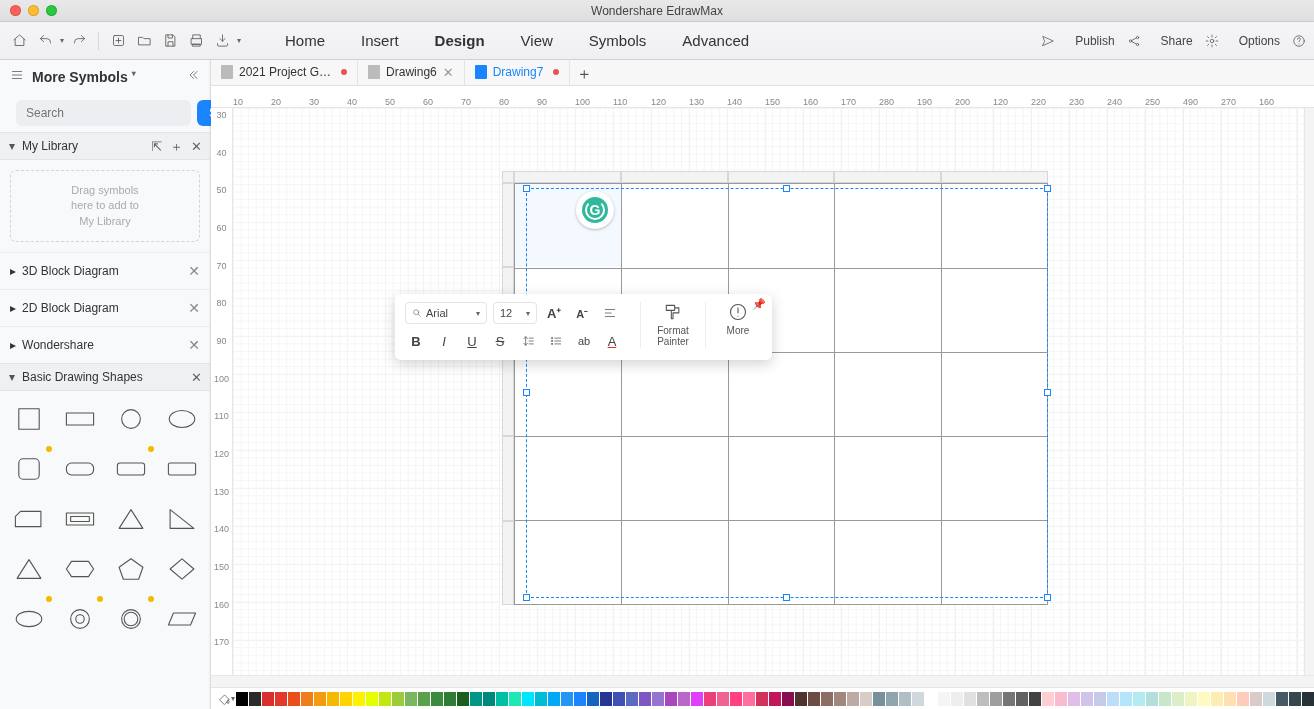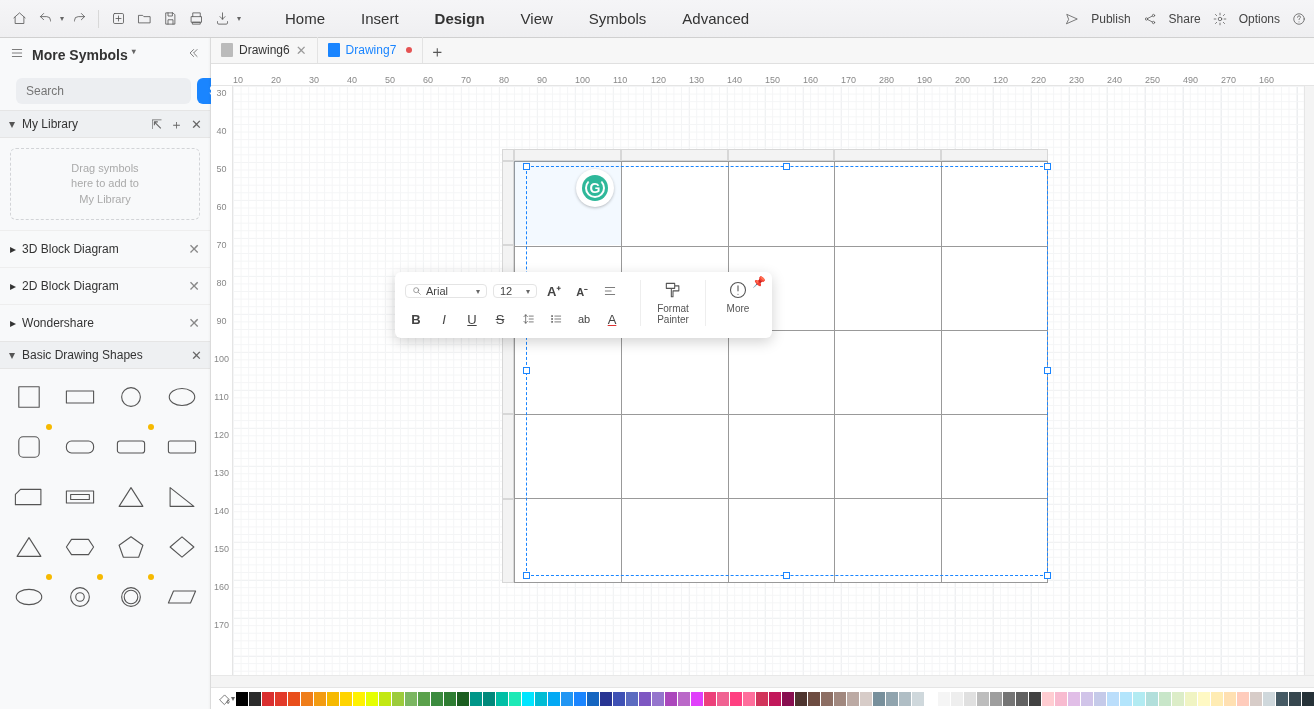--- a/index.html
+++ b/index.html
@@ -15,21 +15,21 @@
 
   
   .toolbar { height:38px; background:linear-gradient(#f5f5f7,#efeff1); display:flex; align-items:center; padding:0 8px; gap:4px; border-bottom:1px solid #d0d0d0;}
   .tool-btn { width:22px; height:22px; display:flex; align-items:center; justify-content:center; color:#555; border-radius:3px; cursor:pointer;}
   .tool-btn svg { width:15px; height:15px; }
   .sep { width:1px; height:18px; background:#d8d8d8; margin:0 4px;}
   .menu-items { display:flex; gap:36px; margin-left:40px;}
   .menu-item { font-size:15px; cursor:pointer; color:#333; }
   .menu-item.active { font-weight:600; }
   .right-tools { margin-left:auto; display:flex; gap:12px; align-items:center;}
-  .rt-item { display:flex; align-items:flex-start; gap:12px; font-size:12px; color:#444; cursor:pointer;}
+  .rt-item { display:flex; align-items:flex-start; gap:20px; font-size:12px; color:#444; cursor:pointer;}
   .rt-item svg{width:14px;height:14px;}
 
   
   .body-area { flex:1; display:flex; min-height:0;}
 
   
   .sidebar { width:211px; background:#f8f9fa; border-right:1px solid #e3e3e3; display:flex; flex-direction:column; position:relative;}
   .sb-head { display:flex; align-items:center; padding:8px 10px; gap:8px; border-bottom:1px solid transparent;}
   .sb-head .burger svg{width:14px;height:14px;}
   .sb-title { font-weight:600; font-size:14px; display:flex; align-items:flex-start; gap:4px;}
@@ -113,21 +113,21 @@
 
   
   .g-badge{position:absolute;left:62px;top:8px;width:38px;height:38px;border-radius:50%;background:#fff;box-shadow:0 1px 3px rgba(0,0,0,0.25);display:flex;align-items:center;justify-content:center;}
   .g-inner{width:26px;height:26px;border-radius:50%;background:#2fb89a;color:#fff;display:flex;align-items:center;justify-content:center;font-weight:700;font-size:14px;position:relative;}
   .g-inner::before{content:"";position:absolute;inset:3px;border:2px solid #fff;border-top-color:transparent;border-radius:50%;}
 
   
   .fmt{position:absolute;left:162px;top:186px;width:377px;background:#fff;border-radius:6px;box-shadow:0 4px 14px rgba(0,0,0,0.18);padding:8px 10px;display:flex;gap:8px;align-items:flex-start;}
   .fmt .col1{display:flex;flex-direction:column;gap:6px;flex:1;}
   .fmt .row{display:flex;align-items:center;gap:6px;}
-  .selectish{display:flex;align-items:center;gap:4px;border:1px solid #e4e4e4;border-radius:4px;height:14px;padding:0 6px;font-size:11px;color:#444;}
+  .selectish{display:flex;align-items:center;gap:4px;border:1px solid #e4e4e4;border-radius:4px;height:22px;padding:0 6px;font-size:11px;color:#444;}
   .sq-btn{width:22px;height:22px;display:flex;align-items:center;justify-content:center;border-radius:3px;cursor:pointer;color:#444;}
   .sq-btn svg{width:14px;height:14px;}
   .vline{width:1px;height:46px;background:#eee;}
   .vbtn{display:flex;flex-direction:column;align-items:center;gap:3px;font-size:10px;color:#555;width:48px;cursor:pointer;}
   .pin{position:absolute;top:4px;right:6px;color:#bbb;font-size:11px;}
 
   
   .palette{height:22px;background:#fff;border-top:1px solid #e5e5e5;display:flex;align-items:center;gap:1px;padding:0 6px;overflow:hidden;}
   .pal-lead{width:20px;height:14px;display:flex;align-items:center;justify-content:center;color:#333;}
   .sw{width:12px;height:14px;flex:0 0 12px;}
@@ -137,20 +137,28 @@
   .edge-bar{width:10px;background:#f4f4f4;border-left:1px solid #e6e6e6;}
 
   .mini-chev{font-size:8px;color:#666;}
   .ic{stroke:#555;fill:none;stroke-width:1.3;stroke-linecap:round;stroke-linejoin:round;}
 </style>
 </head>
 <body>
 
 <div class="window">
 
+  <div class="titlebar">
+    <div class="traffic">
+      <div class="dot red"></div>
+      <div class="dot yel"></div>
+      <div class="dot grn"></div>
+    </div>
+    <div class="title">Wondershare EdrawMax</div>
+  </div>
 
   <div class="toolbar">
     <div class="tool-btn">
       <svg viewBox="0 0 24 24">
           <path class="ic" d="M3 11l9-8 9 8M5 10v10h14V10"></path>
         </svg>
     </div>
     <div class="tool-btn">
       <svg viewBox="0 0 24 24">
           <path class="ic" d="M9 14l-5-5 5-5M4 9h10a6 6 0 016 6v1"></path>
@@ -412,20 +420,25 @@
               <path class="ic" d="M10 8h26l-6 14H4z"></path>
             </svg>
           </div>
       </div>
       <div class="sidebar-scroll-edge"></div>
     </div>
 
     <div class="work">
 
       <div class="tabs">
+        <div class="tab">
+          <span class="doc-ic"></span>
+          <span>2021 Project G…</span>
+          <span class="dirty"></span>
+        </div>
         <div class="tab">
           <span class="doc-ic"></span>
           <span>Drawing6</span>
           <span class="close">✕</span>
         </div>
         <div class="tab active">
           <span class="doc-ic"></span>
           <span>Drawing7</span>
           <span class="dirty"></span>
         </div>

